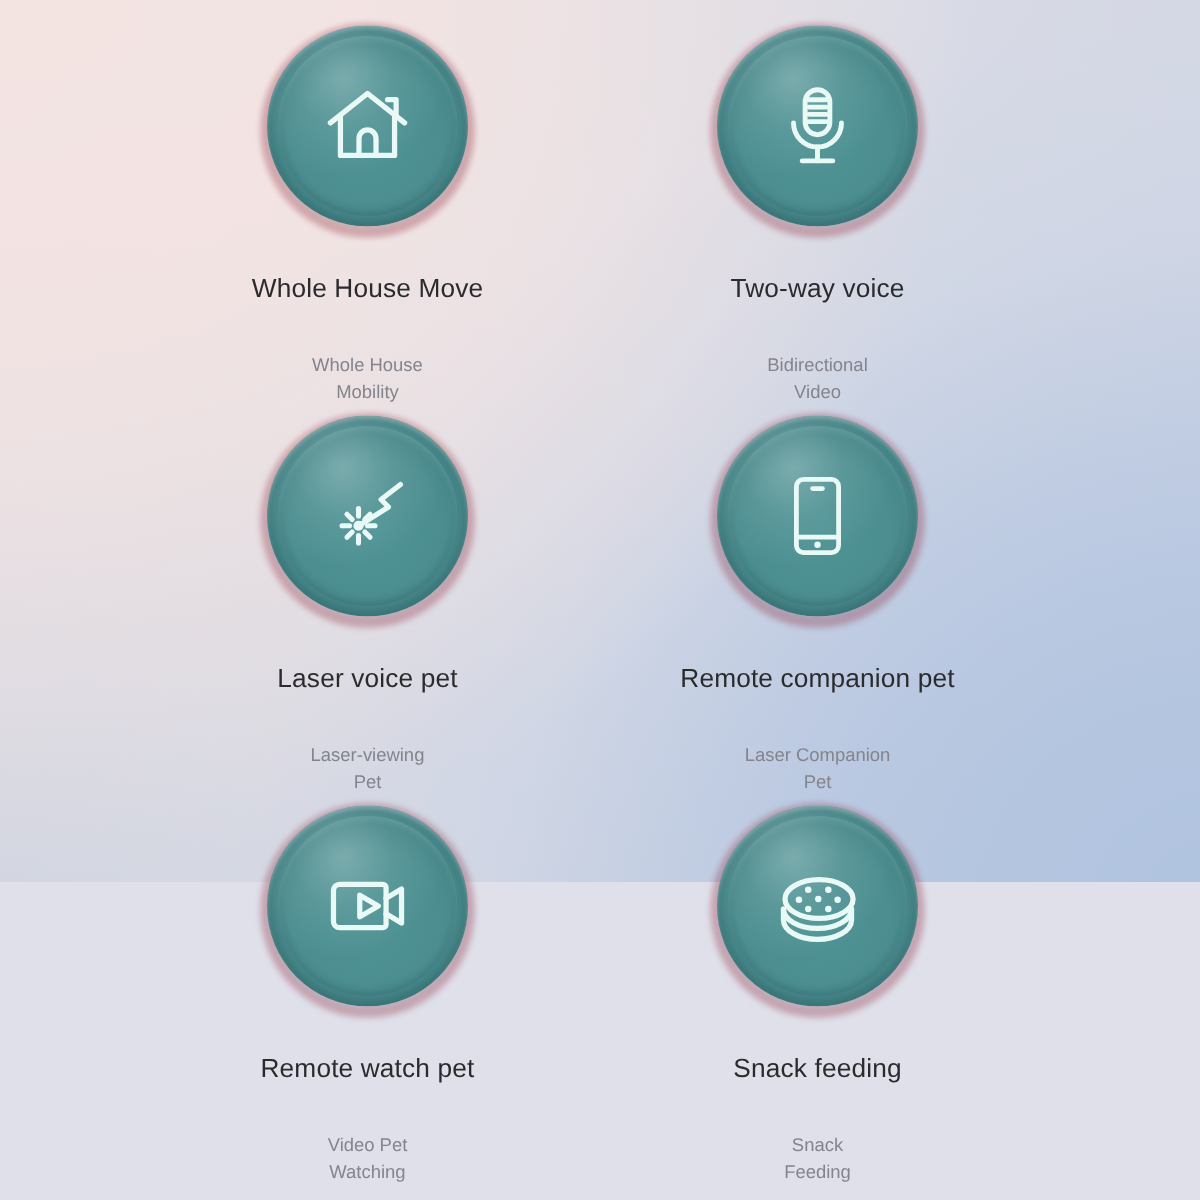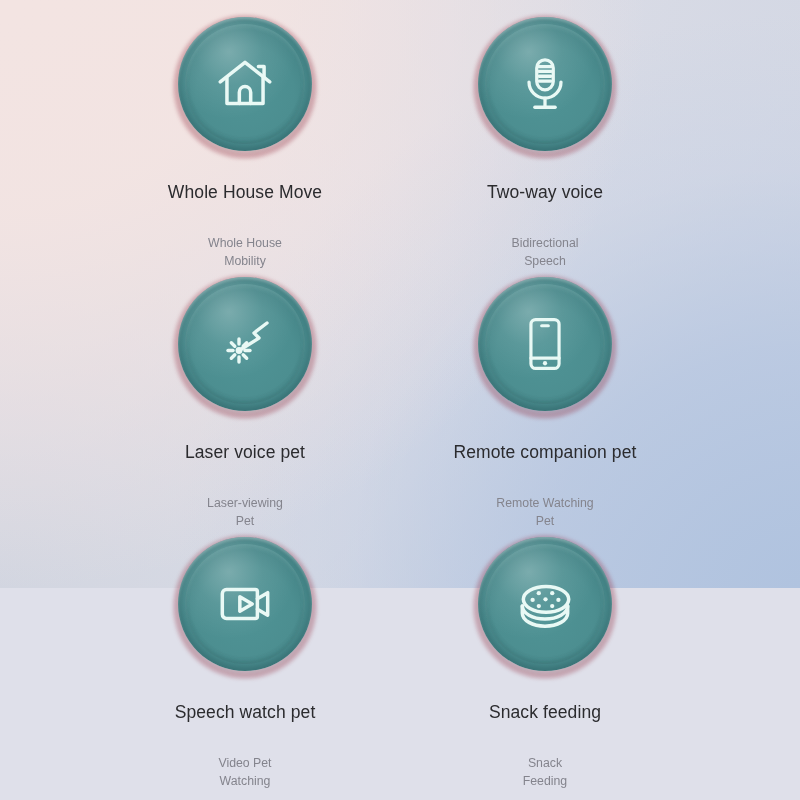--- a/index.html
+++ b/index.html
@@ -170,21 +170,21 @@
             <rect class="st" x="23.5" y="7" width="17" height="31" rx="8.5"></rect>
             <path class="st" d="M26 14 H38 M26 19 H38 M26 24 H38 M26 29 H38" stroke-width="2"></path>
             <path class="st" d="M15.5 30 A16.5 16.5 0 0 0 48.5 30"></path>
             <path class="st" d="M32 46.5 L32 56"></path>
             <path class="st" d="M21.5 56 L42.5 56"></path>
           </svg>
         </div>
       </div>
       <div class="label">Two-way voice</div>
       <div class="sub">Bidirectional
-Speech</div>
+Video</div>
     </div>
 
     <div class="cell col-left">
       <div class="btn-wrap">
         <div class="ring"></div>
         <div class="disc">
           <svg class="icon-svg" width="64" height="64" viewBox="0 0 64 64">
             <path class="st" d="M54 11 L41 21 L46 26 L27 38" stroke-width="4"></path>
             <circle class="sf" cx="26" cy="38.5" r="3.4"></circle>
             <g class="st" stroke-width="2.8">
@@ -211,36 +211,36 @@
         <div class="disc">
           <svg class="icon-svg" width="60" height="60" viewBox="0 0 64 64">
             <rect class="st" x="17" y="6" width="30" height="52" rx="5"></rect>
             <path class="st" d="M17 47 L47 47" stroke-width="2.6"></path>
             <path class="st" d="M28.5 12.5 L35.5 12.5" stroke-width="3.2"></path>
             <circle class="sf" cx="32" cy="52.5" r="2.3"></circle>
           </svg>
         </div>
       </div>
       <div class="label">Remote companion pet</div>
-      <div class="sub">Remote Watching
+      <div class="sub">Laser Companion
 Pet</div>
     </div>
 
     <div class="cell col-left">
       <div class="btn-wrap">
         <div class="ring"></div>
         <div class="disc">
           <svg class="icon-svg" width="66" height="66" viewBox="0 0 64 64">
             <path class="st" d="M10 22 A4 4 0 0 1 14 18 L42 18 A2 2 0 0 1 44 20 L44 44 A2 2 0 0 1 42 46 L14 46 A4 4 0 0 1 10 42 Z"></path>
             <path class="st" d="M44 27 L54 21 L54 43 L44 37"></path>
             <path class="st" d="M27 25 L39 32 L27 39 Z" stroke-width="3"></path>
           </svg>
         </div>
       </div>
-      <div class="label">Speech watch pet</div>
+      <div class="label">Remote watch pet</div>
       <div class="sub">Video Pet
 Watching</div>
     </div>
 
     <div class="cell col-right">
       <div class="btn-wrap">
         <div class="ring"></div>
         <div class="disc">
           <svg class="icon-svg" width="66" height="66" viewBox="0 0 64 64">
             <path class="st" d="M10 34 A22 12.5 0 0 0 54 34"></path>

